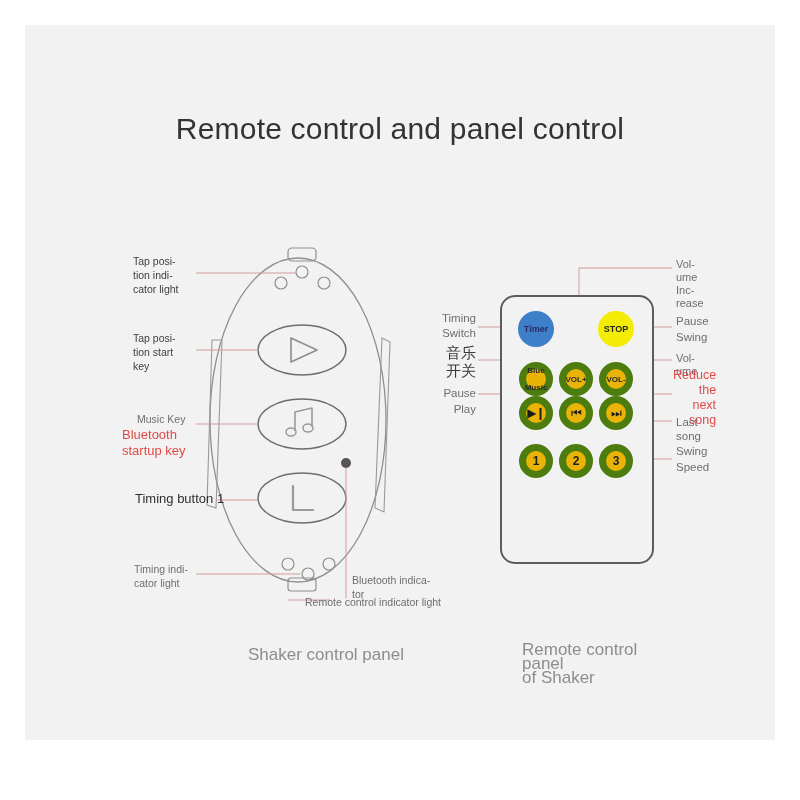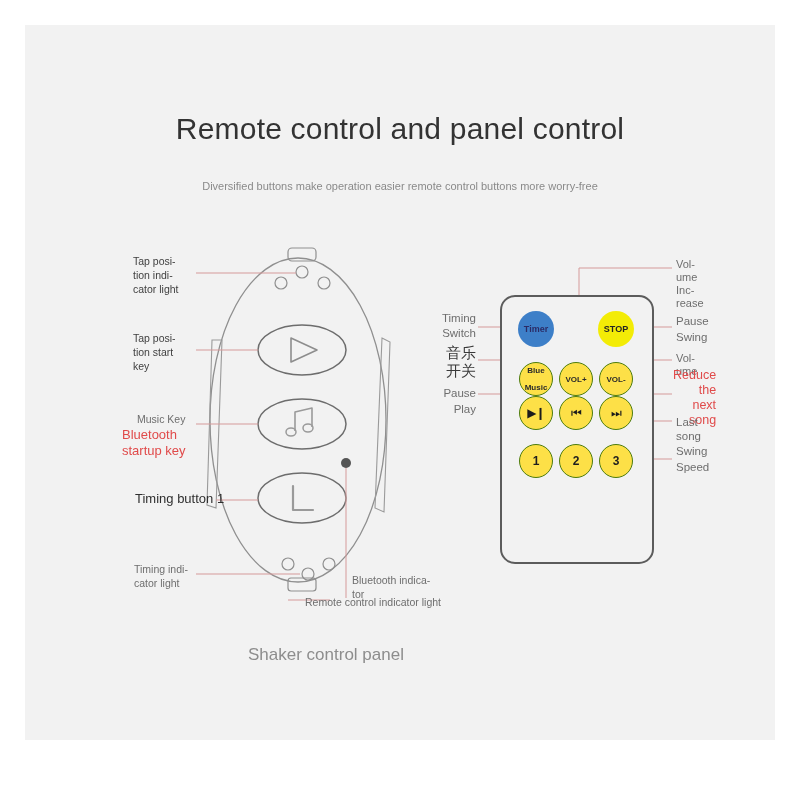--- a/index.html
+++ b/index.html
@@ -40,37 +40,36 @@
   
   .remote{
     position:absolute;left:500px;top:295px;width:150px;height:265px;
     border:2px solid #5c5c5c;border-radius:15px;background:#f2f2f2;
   }
   .btn{
     position:absolute;border-radius:50%;
     display:flex;align-items:center;justify-content:center;
     text-align:center;box-sizing:border-box;
   }
-  .btn.round{width:34px;height:34px;border:1px solid #4d7c0f;background:#fde047;gap:8px;}
+  .btn.round{width:34px;height:34px;border:7px solid #4d7c0f;background:#eab308;gap:8px;}
   .btn.timer{width:36px;height:36px;background:#3d7fc8;border:none;color:#2b2b66;font-size:9px;font-weight:bold;}
   .btn.stop{width:36px;height:36px;background:#f3ec06;border:none;color:#242424;font-size:9px;font-weight:bold;}
   .btn .lab2{font-size:8px;font-weight:bold;color:#2a2a2a;line-height:9px;}
   .btn .vol{font-size:8px;font-weight:bold;color:#2a2a2a;}
   .btn .num{font-size:12px;font-weight:bold;color:#1e1e1e;}
   .btn .glyph{font-size:12px;color:#1b1b1b;letter-spacing:-1px;}
 </style>
 </head>
 <body>
 
 <div id="stage">
 
   <div class="panel-bg"></div>
 
   <div class="hdr-title">Remote control and panel control</div>
-  <div class="hdr-sub">Diversified buttons make operation easier remote control buttons more worry-free</div>
 
   <svg class="overlay" viewBox="0 0 800 800">
 
     <rect x="288" y="248" width="28" height="13" rx="4" fill="none" stroke="#8f8f8f" stroke-width="1.2"></rect>
 
     <ellipse cx="298" cy="420" rx="88" ry="162" fill="none" stroke="#8f8f8f" stroke-width="1.3"></ellipse>
 
     <path d="M 212 340 L 222 340 L 216 508 L 207 505 Z" fill="none" stroke="#9a9a9a" stroke-width="1.1"></path>
 
     <path d="M 382 338 L 390 342 L 384 512 L 375 508 Z" fill="none" stroke="#9a9a9a" stroke-width="1.1"></path>
@@ -194,14 +193,18 @@
   <div class="lbl grey" style="left:676px;top:352px;font-size:11px;line-height:13px;">Vol-
 ume</div>
   <div class="lbl red" style="left:673px;top:368px;font-size:12.5px;line-height:15px;text-align:right;">Reduce
 the next
 song</div>
   <div class="lbl grey" style="left:676px;top:415px;font-size:11.5px;">Last song</div>
   <div class="lbl grey" style="left:676px;top:443px;font-size:11.5px;line-height:16px;">Swing
 Speed</div>
 
   <div class="caption cap-left">Shaker control panel</div>
+  <div class="caption cap-right">
+    <div>Remote control panel</div>
+    <div>of Shaker</div>
+  </div>
 
 </div>
 
 </body></html>

